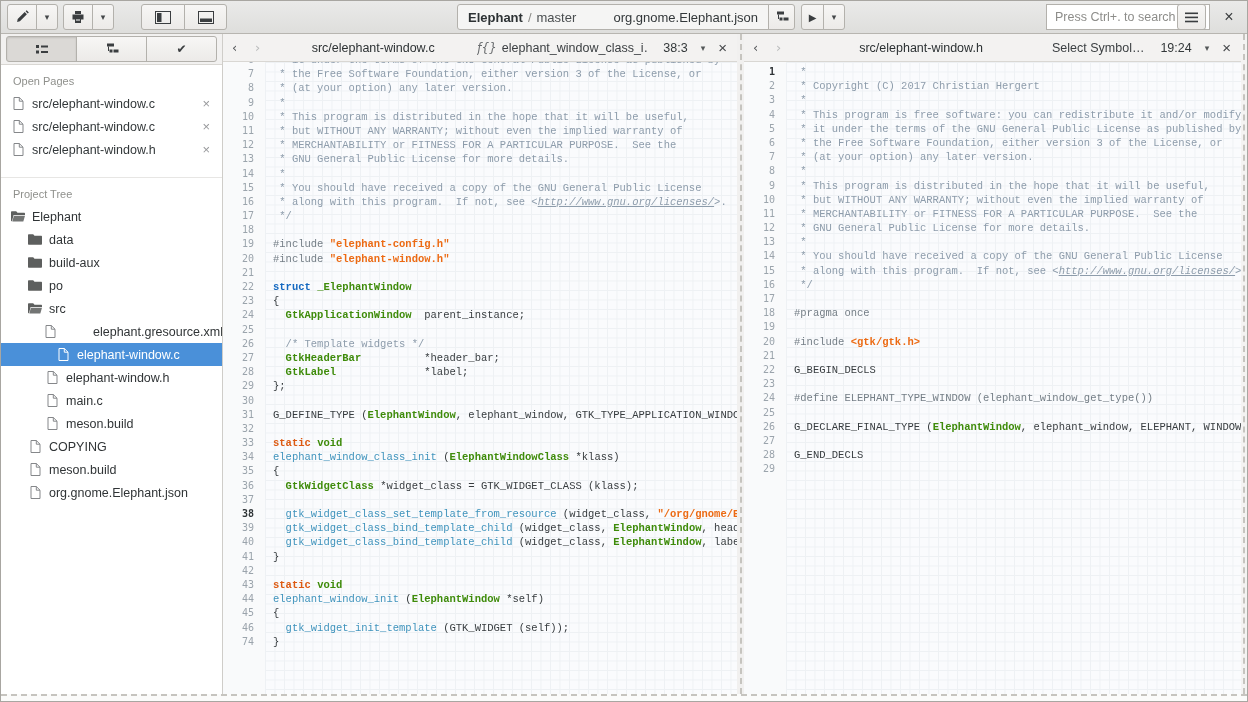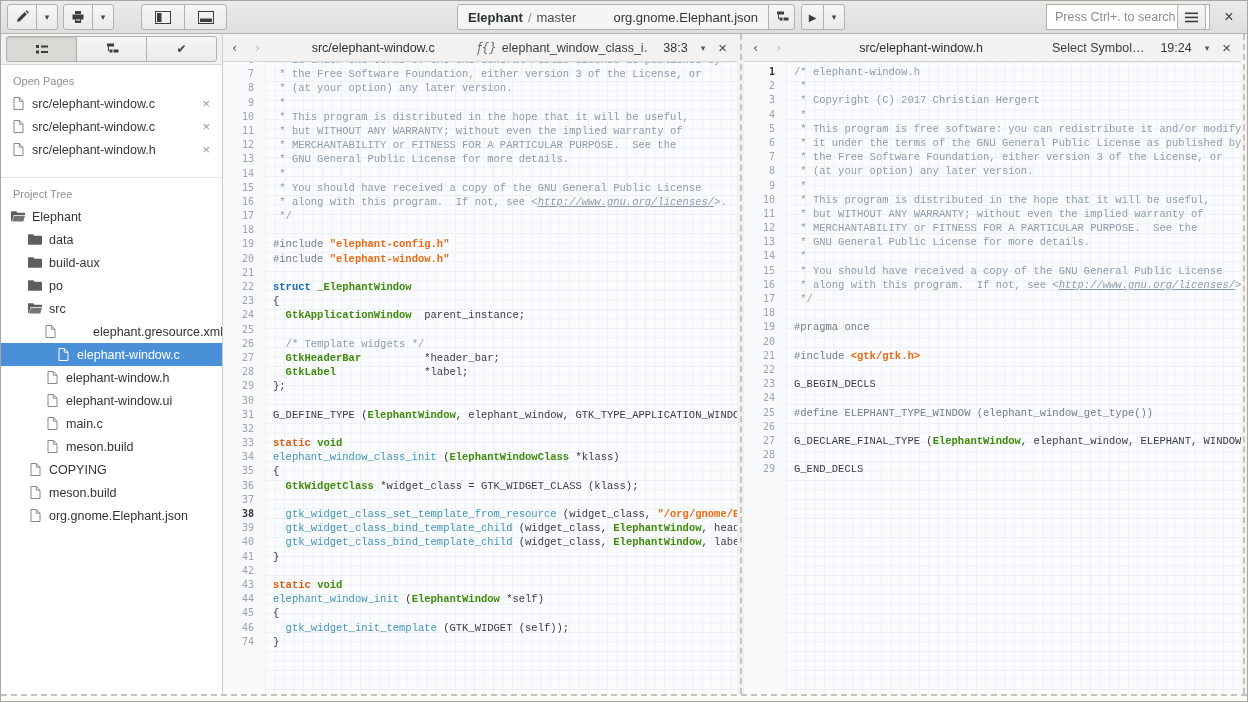--- a/index.html
+++ b/index.html
@@ -295,29 +295,20 @@
               </span>
               <span class="lbl">elephant-window.h</span>
             </div>
             <div class="tree-item" style="padding-left: 44px;">
               <span class="icon-box">
                 <svg width="11" height="13" viewBox="0 0 11 13">
                   <path fill="none" stroke="#85878a" d="M1 .5h5.3L10 4.2V12.5H1z"></path>
                   <path fill="none" stroke="#85878a" d="M6.3 .5v3.7H10"></path>
                 </svg>
               </span>
-              <span class="lbl">elephant-window.ui</span>
-            </div>
-            <div class="tree-item" style="padding-left: 44px;">
-              <span class="icon-box">
-                <svg width="11" height="13" viewBox="0 0 11 13">
-                  <path fill="none" stroke="#85878a" d="M1 .5h5.3L10 4.2V12.5H1z"></path>
-                  <path fill="none" stroke="#85878a" d="M6.3 .5v3.7H10"></path>
-                </svg>
-              </span>
               <span class="lbl">main.c</span>
             </div>
             <div class="tree-item" style="padding-left: 44px;">
               <span class="icon-box">
                 <svg width="11" height="13" viewBox="0 0 11 13">
                   <path fill="none" stroke="#85878a" d="M1 .5h5.3L10 4.2V12.5H1z"></path>
                   <path fill="none" stroke="#85878a" d="M6.3 .5v3.7H10"></path>
                 </svg>
               </span>
               <span class="lbl">meson.build</span>
@@ -505,21 +496,20 @@
               <div class="ln">24</div>
               <div class="ln">25</div>
               <div class="ln">26</div>
               <div class="ln">27</div>
               <div class="ln">28</div>
               <div class="ln">29</div>
             </div>
           </div>
         <div class="code">
             <div class="scroll" style="transform:translateY(3px)">
-              <div class="cl"><span class="t-cm">/* elephant-window.h</span></div>
               <div class="cl"><span class="t-cm"> *</span></div>
               <div class="cl"><span class="t-cm"> * Copyright (C) 2017 Christian Hergert</span></div>
               <div class="cl"><span class="t-cm"> *</span></div>
               <div class="cl"><span class="t-cm"> * This program is free software: you can redistribute it and/or modify</span></div>
               <div class="cl"><span class="t-cm"> * it under the terms of the GNU General Public License as published by</span></div>
               <div class="cl"><span class="t-cm"> * the Free Software Foundation, either version 3 of the License, or</span></div>
               <div class="cl"><span class="t-cm"> * (at your option) any later version.</span></div>
               <div class="cl"><span class="t-cm"> *</span></div>
               <div class="cl"><span class="t-cm"> * This program is distributed in the hope that it will be useful,</span></div>
               <div class="cl"><span class="t-cm"> * but WITHOUT ANY WARRANTY; without even the implied warranty of</span></div>

